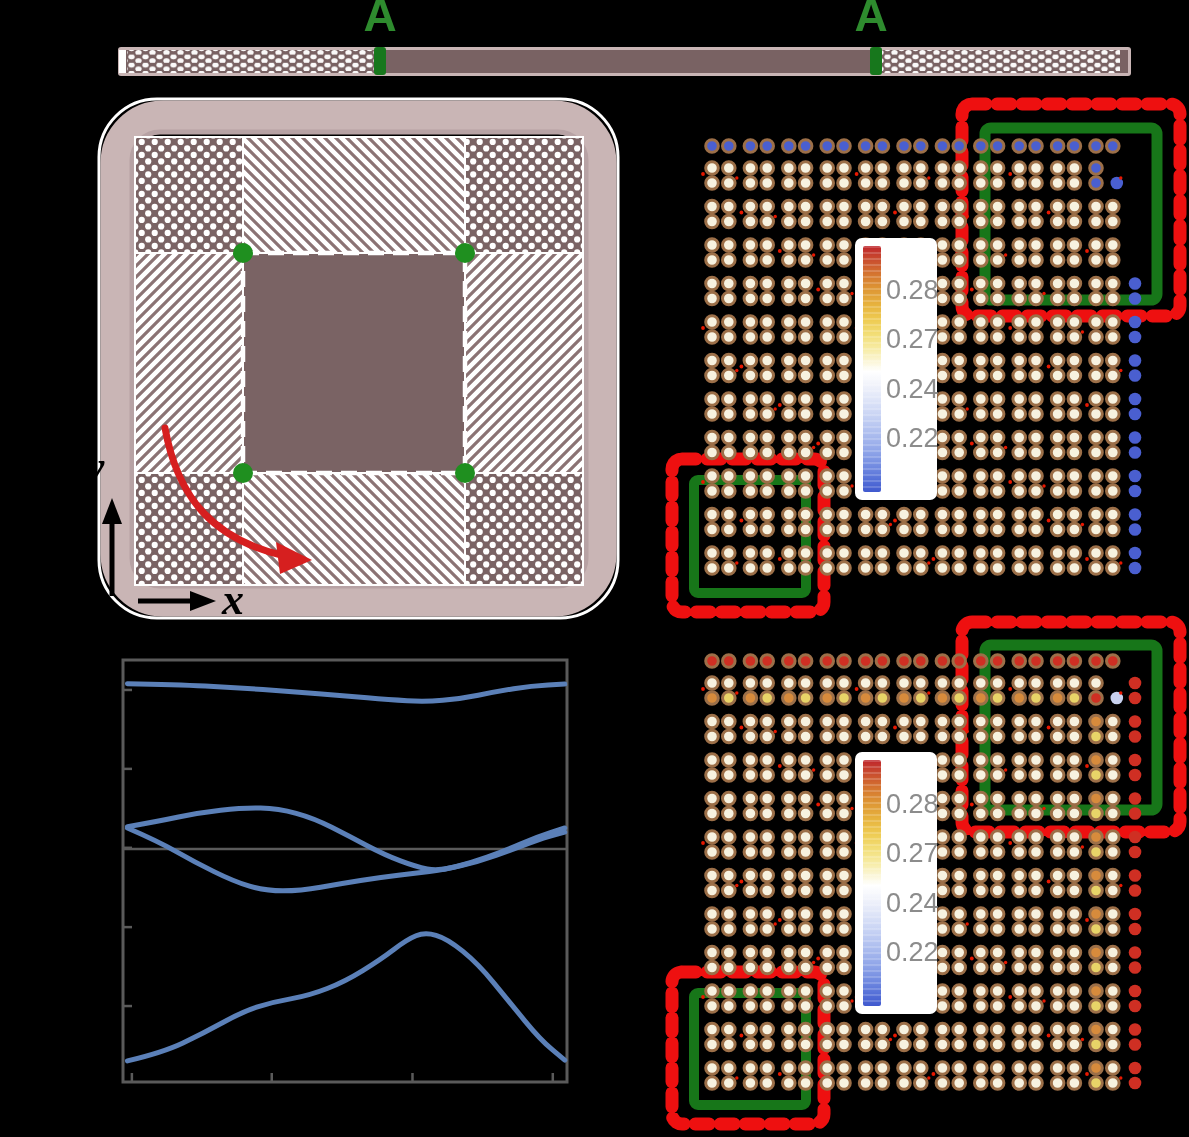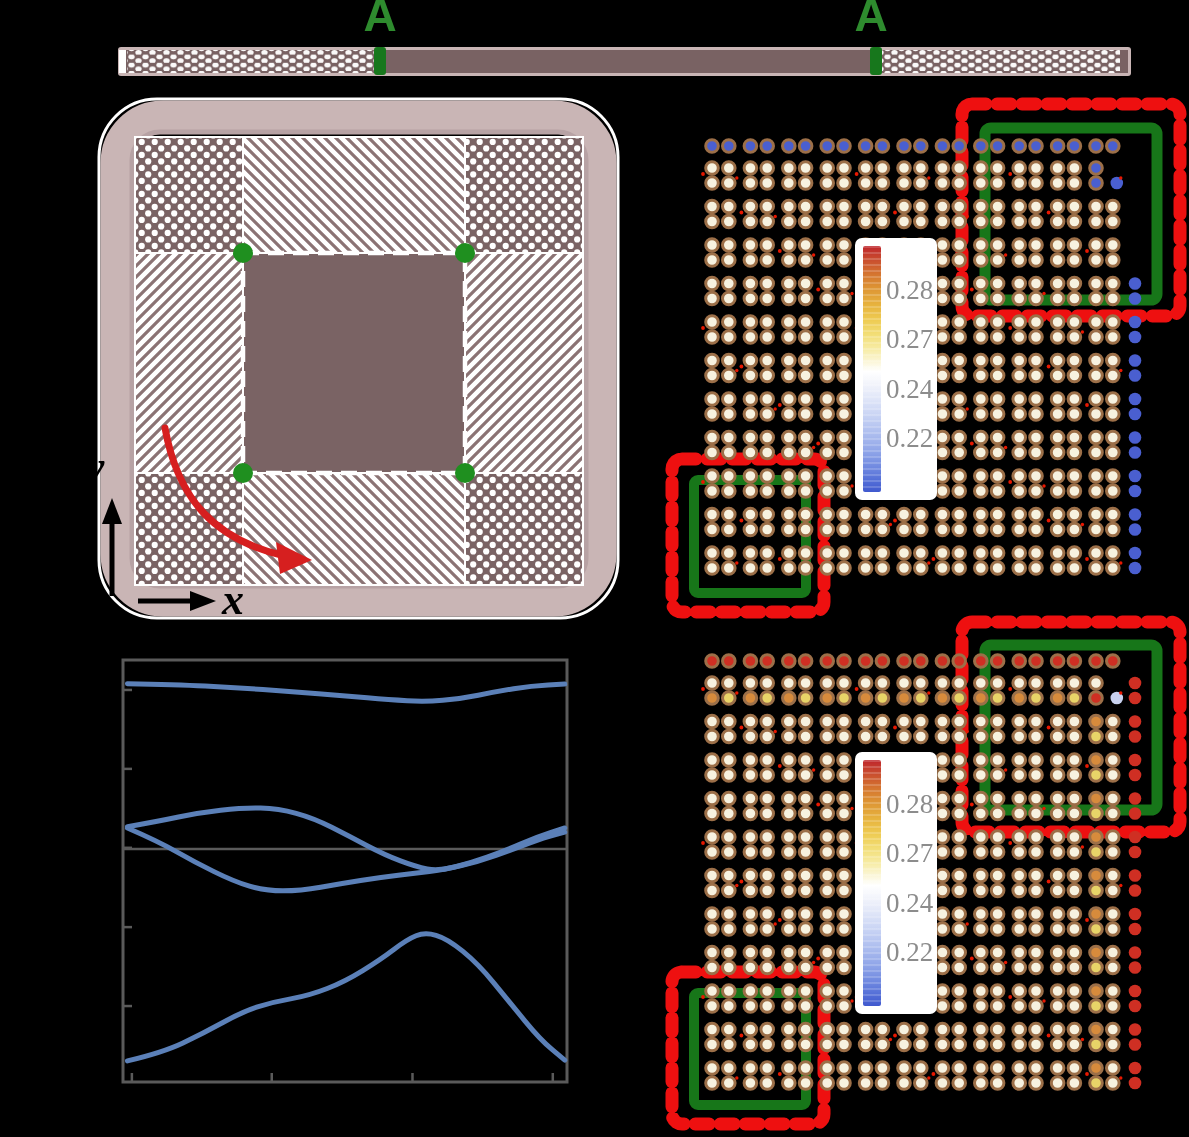--- a/index.html
+++ b/index.html
@@ -15,21 +15,21 @@
             box-shadow:0 0 2px rgba(0,0,0,.4);}
   .cbar-gradient{position:absolute;left:8px;top:8px;width:18px;height:246px;border-radius:2px;
     background:
       repeating-linear-gradient(180deg, rgba(255,255,255,.18) 0 2px, rgba(255,255,255,0) 2px 6px),
       linear-gradient(180deg,
         #bf252b 0%, #c8492e 5%, #d4722f 11%, #dd9434 17%, #e7b33e 24%,
         #eecb52 30%, #f2de77 36%, #f7eca6 42%, #fbf6d8 47%, #ffffff 51%,
         #f2f4fb 56%, #e0e6f8 62%, #c8d3f4 69%, #aabbee 77%, #8da3e8 84%,
         #7089e0 90%, #5570d8 95%, #4059ce 100%);}
   .cbtick{position:absolute;left:31px;width:50px;color:#8c8c8c;font-size:27px;line-height:26px;
-          font-family:Liberation Serif, serif;}
+          font-family:Liberation Sans, sans-serif;}
 </style>
 </head>
 <body>
 
 <div id="fig">
 
   <svg id="svg-beam" style="left:100px;top:30px" width="1040" height="60" viewBox="0 0 1040 60">
       <defs>
         <pattern id="pbar" width="14" height="8.2" patternUnits="userSpaceOnUse">
           <ellipse cx="3.5" cy="2.2" rx="3.2" ry="2.5" fill="#ffffff" opacity="0.96"></ellipse>

